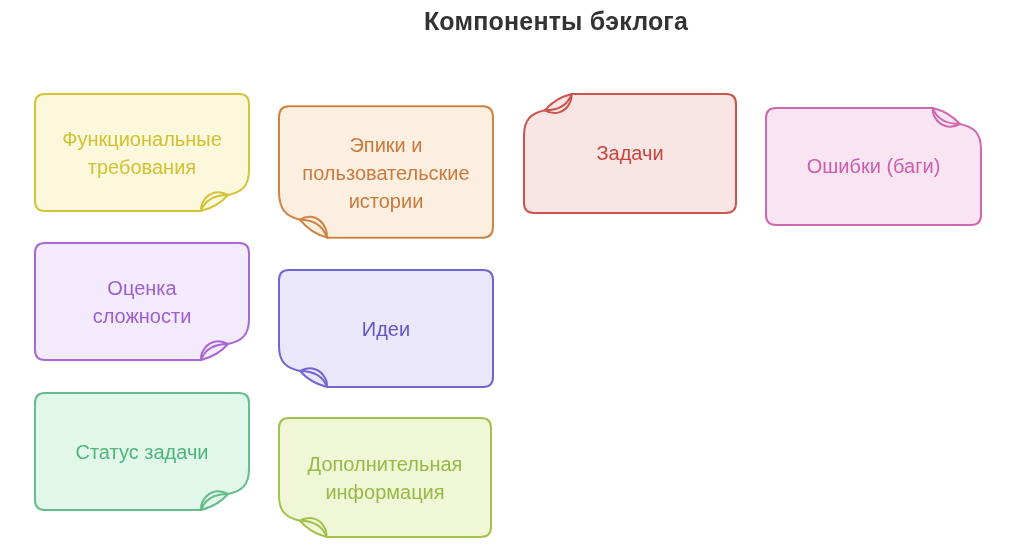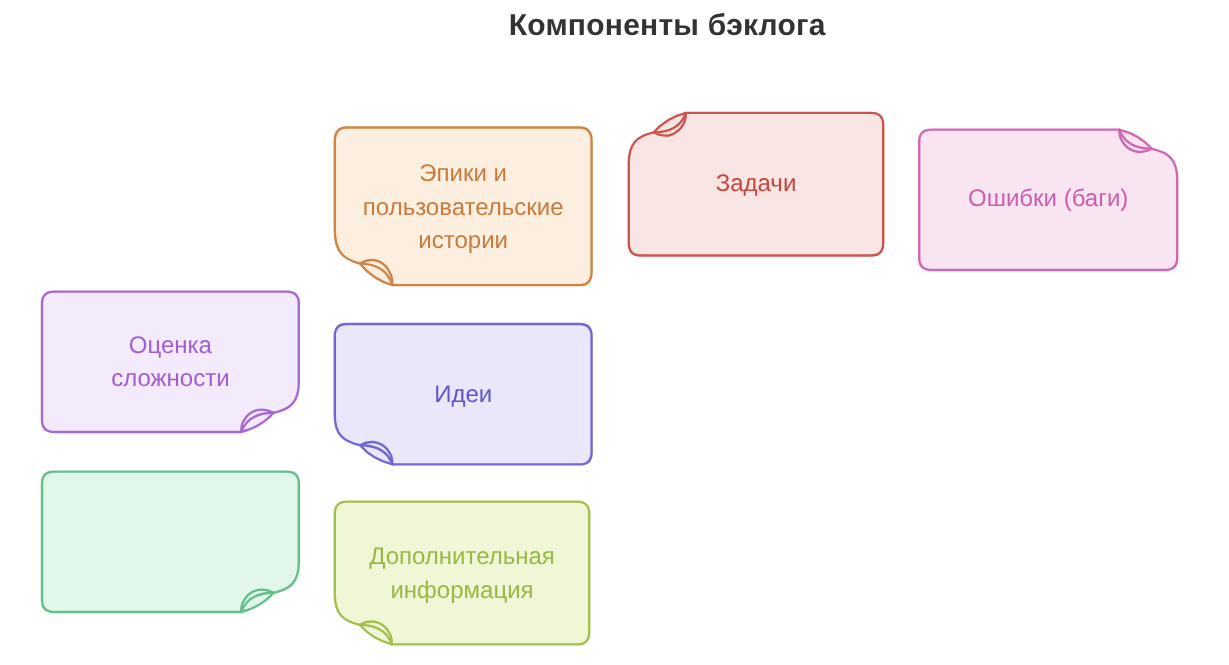--- a/index.html
+++ b/index.html
@@ -29,20 +29,28 @@
   .p9{left:277px;top:416px;width:216px;height:124px}
   .p10{left:522px;top:390px;width:216px;height:123px}
 </style>
 </head>
 <body>
 
 <div class="canvas">
 
   <div class="title">Компоненты бэклога</div>
 
+  <div class="note p0" style="--fill: #fbf8dc; --stroke: #d4c43a; --text: #d2c233;">
+    <svg viewBox="0 0 218 122" preserveAspectRatio="none" aria-hidden="true">
+      <path class="body" vector-effect="non-scaling-stroke" d="M12,2 L206,2 Q216,2 216,12 L216,78 C216,94 209,100 195,103 C188,111 180,116 168,119 L12,119 Q2,119 2,109 L2,12 Q2,2 12,2 Z"></path>
+      <path class="flap" vector-effect="non-scaling-stroke" d="M168,119 C172,108 181,103 195,103 C184,97 174,102 170,110 C168,113 168,116 168,119 Z"></path>
+    </svg>
+    <span class="label">Функциональные
+требования</span>
+  </div>
 
   <div class="note p1" style="--fill: #fcefe0; --stroke: #cd8446; --text: #c97a3f;">
     <svg viewBox="0 0 218 122" preserveAspectRatio="none" aria-hidden="true">
       <path class="body" vector-effect="non-scaling-stroke" d="M206,2 L12,2 Q2,2 2,12 L2,78 C2,94 9,100 23,103 C30,111 38,116 50,119 L206,119 Q216,119 216,109 L216,12 Q216,2 206,2 Z"></path>
       <path class="flap" vector-effect="non-scaling-stroke" d="M50,119 C46,108 37,103 23,103 C34,97 44,102 48,110 C50,113 50,116 50,119 Z"></path>
     </svg>
     <span class="label">Эпики и
 пользовательские
 истории</span>
   </div>
@@ -80,20 +88,21 @@
     <span class="label">Идеи</span>
   </div>
 
 
 
   <div class="note p8" style="--fill: #e0f7ea; --stroke: #64bd8b; --text: #50b67b;">
     <svg viewBox="0 0 218 122" preserveAspectRatio="none" aria-hidden="true">
       <path class="body" vector-effect="non-scaling-stroke" d="M12,2 L206,2 Q216,2 216,12 L216,78 C216,94 209,100 195,103 C188,111 180,116 168,119 L12,119 Q2,119 2,109 L2,12 Q2,2 12,2 Z"></path>
       <path class="flap" vector-effect="non-scaling-stroke" d="M168,119 C172,108 181,103 195,103 C184,97 174,102 170,110 C168,113 168,116 168,119 Z"></path>
     </svg>
+    <span class="label">Статус задачи</span>
   </div>
 
   <div class="note p9" style="--fill: #f0f7d6; --stroke: #a3bf4e; --text: #96ba45;">
     <svg viewBox="0 0 218 122" preserveAspectRatio="none" aria-hidden="true">
       <path class="body" vector-effect="non-scaling-stroke" d="M206,2 L12,2 Q2,2 2,12 L2,78 C2,94 9,100 23,103 C30,111 38,116 50,119 L206,119 Q216,119 216,109 L216,12 Q216,2 206,2 Z"></path>
       <path class="flap" vector-effect="non-scaling-stroke" d="M50,119 C46,108 37,103 23,103 C34,97 44,102 48,110 C50,113 50,116 50,119 Z"></path>
     </svg>
     <span class="label">Дополнительная
 информация</span>
   </div>

